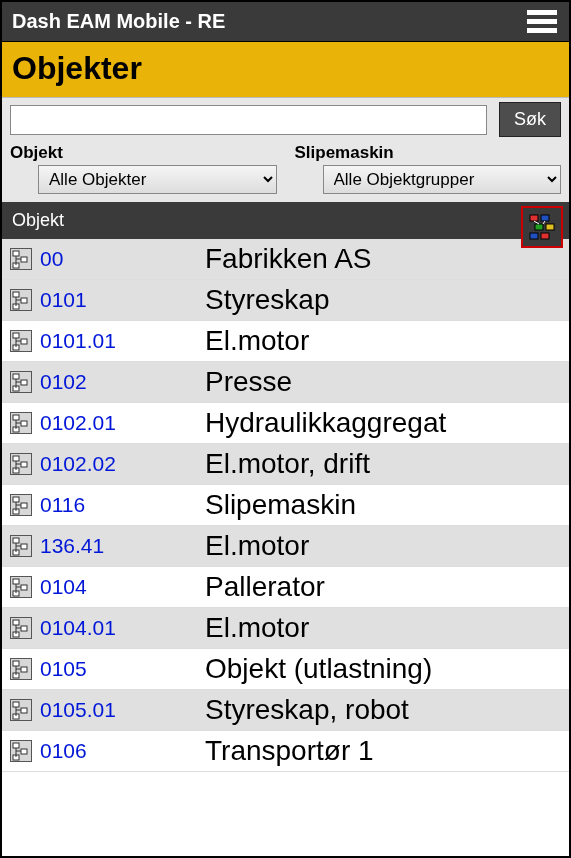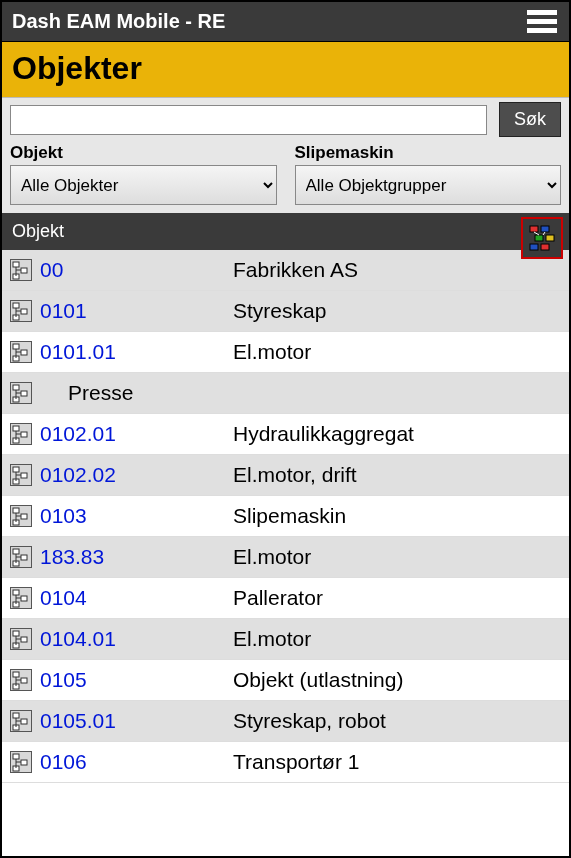--- a/index.html
+++ b/index.html
@@ -12,34 +12,34 @@
 
 .page-title { font-size: 32px; font-weight: bold; padding: 8px 10px 10px; background: #eab308; border-bottom: 1px solid #bbb; }
 
 .search-row { display: flex; align-items: center; gap: 12px; padding: 4px 8px 6px; background: #e7e7e7; }
 .search-input { flex: 1; height: 30px; border: 1px solid #888; padding: 2px 6px; font-size: 16px; background: #fff; }
 .search-btn { background: #4d4d4d; color: #fff; border: 1px solid #222; padding: 6px 14px; font-size: 18px; cursor: pointer; }
 
 .filter-row { display: flex; gap: 18px; padding: 0 8px 8px; background: #e7e7e7; }
 .filter-group { flex: 1; display: flex; flex-direction: column; }
 .filter-label { font-size: 17px; font-weight: bold; margin-bottom: 2px; }
-.filter-select { height: 40px; border: 1px solid #888; background: linear-gradient(#f5f5f5,#ddd); font-size: 17px; padding: 0 6px; }
+.filter-select { height: 29px; border: 1px solid #888; background: linear-gradient(#f5f5f5,#ddd); font-size: 17px; padding: 0 6px; margin-left: 28px; }
 
 .table-header { background: #3a3a3a; color: #fff; display: flex; align-items: center; padding: 8px 10px; position: relative; }
 .table-header-label { font-size: 18px; }
 .tree-btn { position: absolute; right: 6px; top: 4px; width: 42px; height: 42px; border: 2px solid #c00; display: flex; align-items: center; justify-content: center; background: #3a3a3a; }
 .tree-icon-svg { width: 26px; height: 26px; }
 
 .rows { }
 .row { display: flex; align-items: center; height: 41px; border-bottom: 1px solid #ddd; }
 .row.alt { background: #e0e0e0; }
 .row-icon { flex: 0 0 38px; display: flex; align-items: center; justify-content: center; }
 .node-icon { width: 22px; height: 22px; }
 .row-code { flex: 0 0 165px; color: #0016d8; font-size: 21px; cursor: pointer; }
-.row-name { flex: 1; font-size: 21px; color: #000; margin-left: 28px; }
+.row-name { flex: 1; font-size: 28px; color: #000; }
 </style>
 </head>
 <body>
 
 <div class="titlebar">
   <span class="titlebar-text">Dash EAM Mobile - RE</span>
   <div class="hamburger">
     <span></span>
       <span></span>
       <span></span>
@@ -135,20 +135,21 @@
     <div class="row-icon">
       <svg class="node-icon" viewBox="0 0 22 22">
         <rect x="0.5" y="0.5" width="21" height="21" fill="#d8d8d8" stroke="#555"></rect>
         <rect x="3" y="3" width="6" height="5" fill="#fff" stroke="#333"></rect>
         <rect x="11" y="9" width="6" height="5" fill="#fff" stroke="#333"></rect>
         <rect x="3" y="15" width="6" height="5" fill="#fff" stroke="#333"></rect>
         <line x1="6" y1="8" x2="6" y2="17" stroke="#333"></line>
         <line x1="6" y1="11" x2="11" y2="11" stroke="#333"></line>
       </svg>
     </div>
+    <a class="row-code">0102</a>
     <span class="row-name">Presse</span>
   </div>
 
   <div class="row">
     <div class="row-icon">
       <svg class="node-icon" viewBox="0 0 22 22">
         <rect x="0.5" y="0.5" width="21" height="21" fill="#d8d8d8" stroke="#555"></rect>
         <rect x="3" y="3" width="6" height="5" fill="#fff" stroke="#333"></rect>
         <rect x="11" y="9" width="6" height="5" fill="#fff" stroke="#333"></rect>
         <rect x="3" y="15" width="6" height="5" fill="#fff" stroke="#333"></rect>
@@ -179,36 +180,36 @@
     <div class="row-icon">
       <svg class="node-icon" viewBox="0 0 22 22">
         <rect x="0.5" y="0.5" width="21" height="21" fill="#d8d8d8" stroke="#555"></rect>
         <rect x="3" y="3" width="6" height="5" fill="#fff" stroke="#333"></rect>
         <rect x="11" y="9" width="6" height="5" fill="#fff" stroke="#333"></rect>
         <rect x="3" y="15" width="6" height="5" fill="#fff" stroke="#333"></rect>
         <line x1="6" y1="8" x2="6" y2="17" stroke="#333"></line>
         <line x1="6" y1="11" x2="11" y2="11" stroke="#333"></line>
       </svg>
     </div>
-    <a class="row-code">0103</a>
+    <a class="row-code">0116</a>
     <span class="row-name">Slipemaskin</span>
   </div>
 
   <div class="row alt">
     <div class="row-icon">
       <svg class="node-icon" viewBox="0 0 22 22">
         <rect x="0.5" y="0.5" width="21" height="21" fill="#d8d8d8" stroke="#555"></rect>
         <rect x="3" y="3" width="6" height="5" fill="#fff" stroke="#333"></rect>
         <rect x="11" y="9" width="6" height="5" fill="#fff" stroke="#333"></rect>
         <rect x="3" y="15" width="6" height="5" fill="#fff" stroke="#333"></rect>
         <line x1="6" y1="8" x2="6" y2="17" stroke="#333"></line>
         <line x1="6" y1="11" x2="11" y2="11" stroke="#333"></line>
       </svg>
     </div>
-    <a class="row-code">183.83</a>
+    <a class="row-code">136.41</a>
     <span class="row-name">El.motor</span>
   </div>
 
   <div class="row">
     <div class="row-icon">
       <svg class="node-icon" viewBox="0 0 22 22">
         <rect x="0.5" y="0.5" width="21" height="21" fill="#d8d8d8" stroke="#555"></rect>
         <rect x="3" y="3" width="6" height="5" fill="#fff" stroke="#333"></rect>
         <rect x="11" y="9" width="6" height="5" fill="#fff" stroke="#333"></rect>
         <rect x="3" y="15" width="6" height="5" fill="#fff" stroke="#333"></rect>

